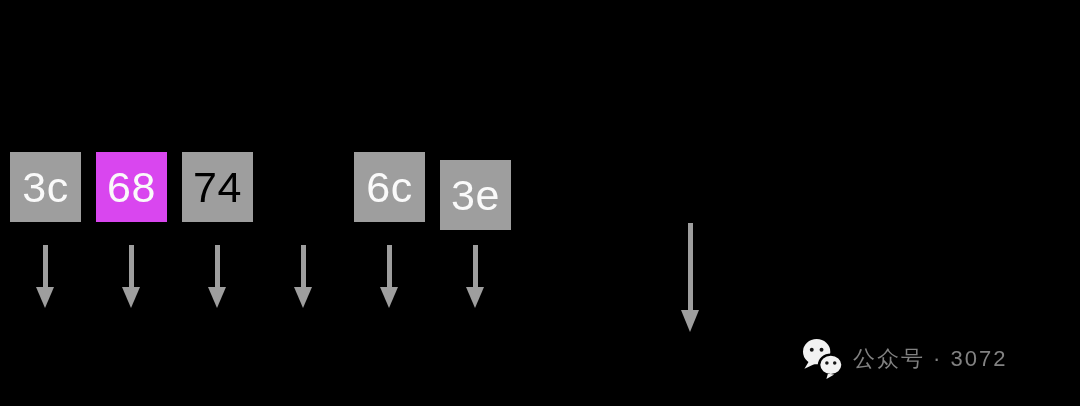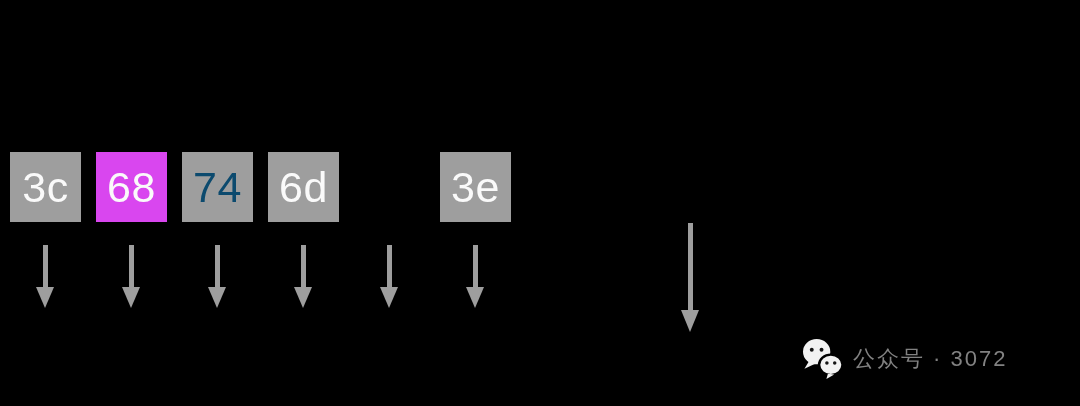--- a/index.html
+++ b/index.html
@@ -97,23 +97,23 @@
     line-height: 1;
   }
 </style>
 </head>
 <body>
 
 <div id="canvas">
 
   <div class="byte-box b0" style="background: rgb(158, 158, 158); color: rgb(250, 250, 250);">3c</div>
   <div class="byte-box b1" style="background: #d946ef; color: rgb(250, 250, 250);">68</div>
-  <div class="byte-box b2" style="background: rgb(158, 158, 158); color: #0c4a6e; text-align: center;">74</div>
-  <div class="byte-box b3" style="background: rgb(158, 158, 158); color: rgb(250, 250, 250);">6d</div>
-  <div class="byte-box b5" style="background: rgb(158, 158, 158); color: rgb(250, 250, 250);">3e</div>
+  <div class="byte-box b2" style="background: rgb(158, 158, 158); color: #000000; text-align: center;">74</div>
+  <div class="byte-box b4" style="background: rgb(158, 158, 158); color: rgb(250, 250, 250);">6c</div>
+  <div class="byte-box b5" style="background: rgb(158, 158, 158); color: rgb(250, 250, 250); margin-top: 8px;">3e</div>
 
   <div class="small-arrow a0">
     <div class="shaft" style="background: rgb(158, 158, 158);"></div>
     <div class="head" style="border-top-color: rgb(158, 158, 158);"></div>
   </div>
   <div class="small-arrow a1">
     <div class="shaft" style="background: rgb(158, 158, 158);"></div>
     <div class="head" style="border-top-color: rgb(158, 158, 158);"></div>
   </div>
   <div class="small-arrow a2">

